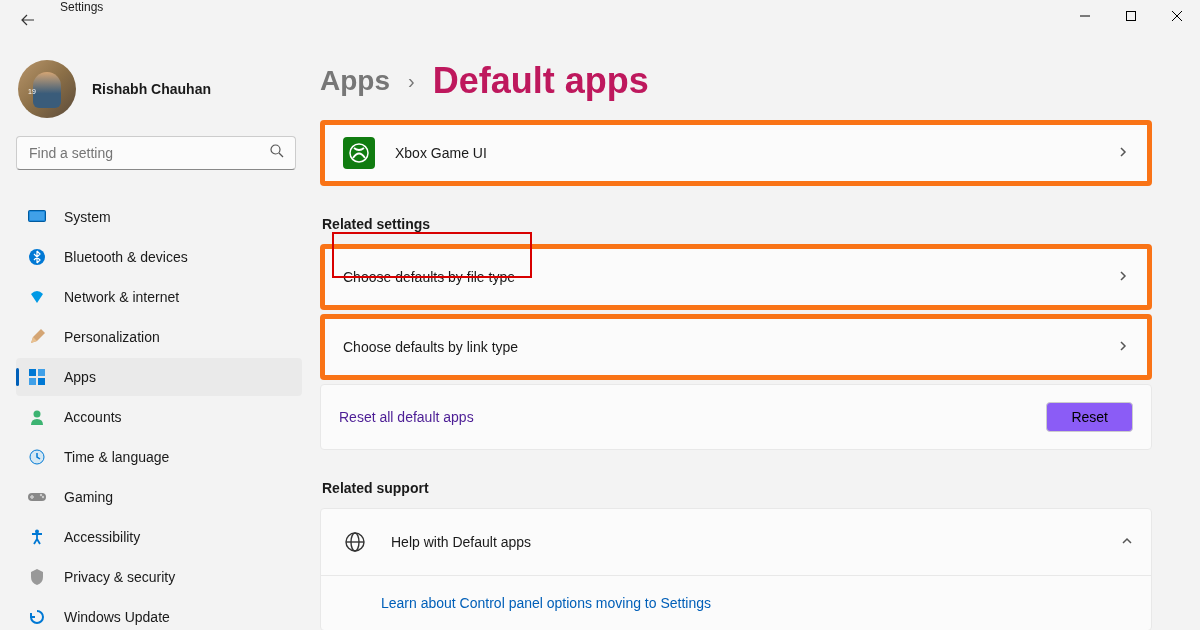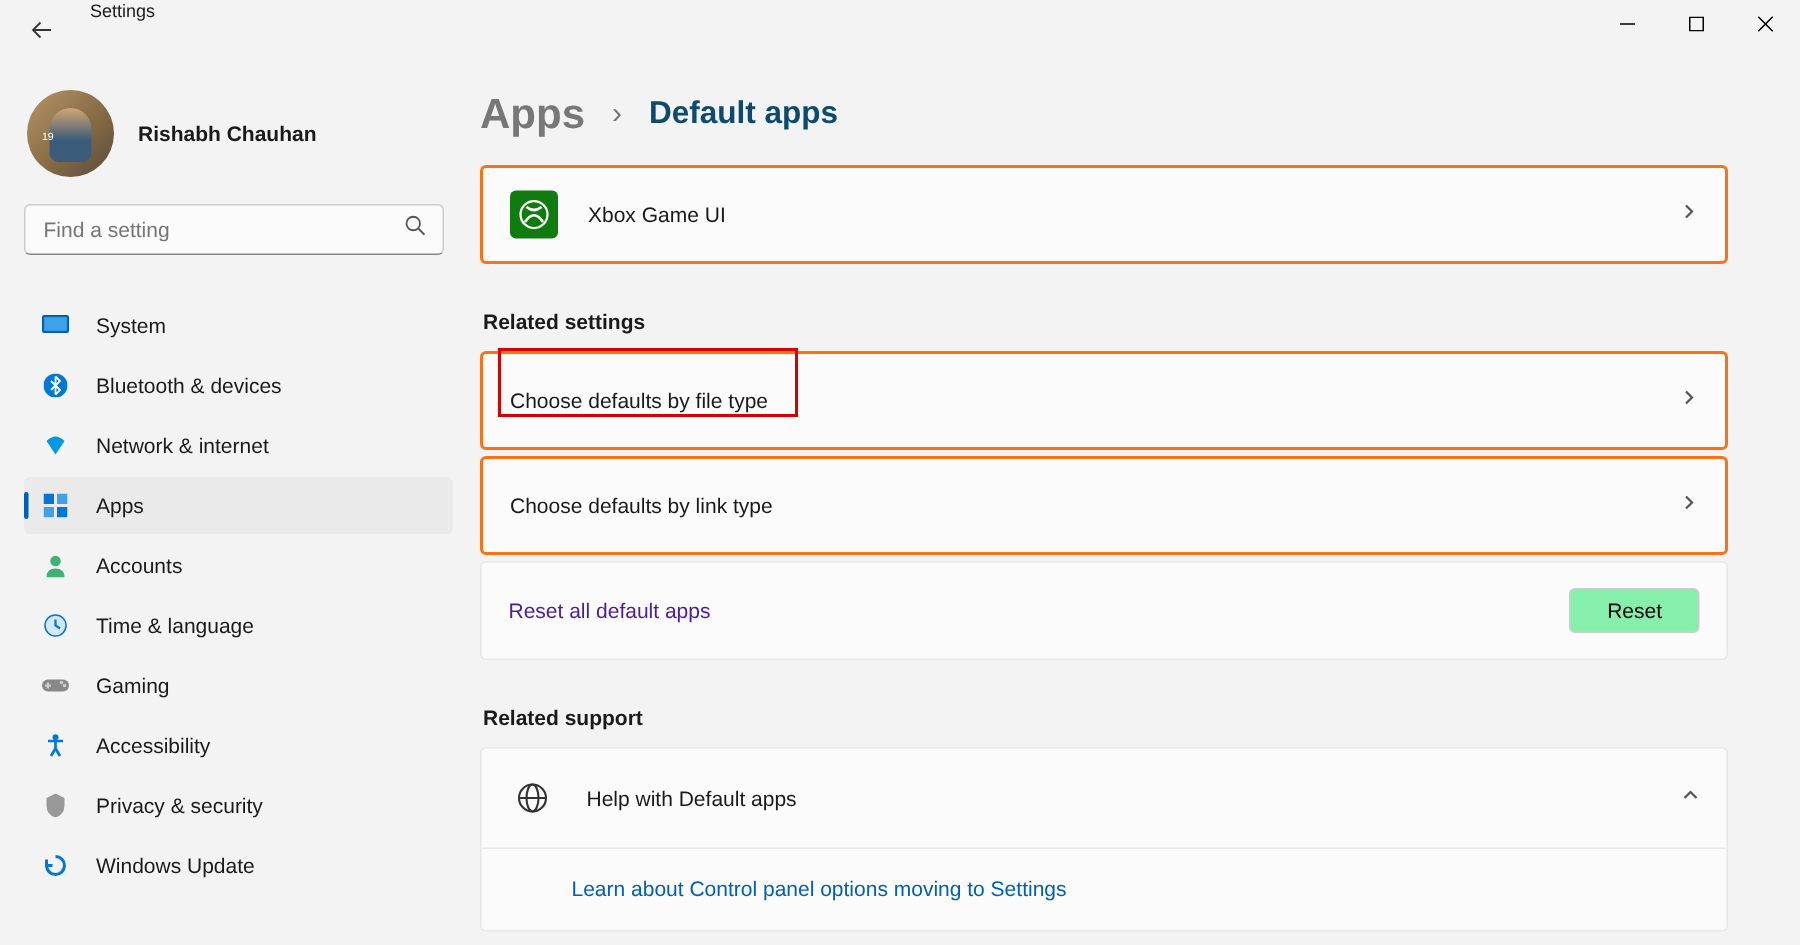--- a/index.html
+++ b/index.html
@@ -26,36 +26,36 @@
     .nav { display: flex; flex-direction: column; gap: 2px; }
     .nav-item { display: flex; align-items: center; gap: 18px; height: 38px; padding: 0 12px; border-radius: 4px; cursor: pointer; font-size: 14px; color: #1a1a1a; position: relative; }
     .nav-item.active { background: #eaeaea; }
     .nav-item.active::before { content: ''; position: absolute; left: 0; top: 10px; bottom: 10px; width: 3px; background: #005fb8; border-radius: 2px; }
     .nav-icon { width: 18px; height: 18px; display: flex; align-items: center; justify-content: center; }
     
     .main { flex: 1; padding: 0 48px 0 10px; overflow-y: auto; }
     .breadcrumb { display: flex; align-items: center; gap: 18px; margin-bottom: 18px; margin-top: 12px; }
     .bc-parent { font-size: 28px; font-weight: 600; color: #777; }
     .bc-sep { font-size: 20px; color: #777; }
-    .bc-current { font-size: 21px; font-weight: 600; color: #0c4a6e; }
-    
-    .card { background: #fbfbfb; border: 2px solid #f97316; border-radius: 4px; display: flex; align-items: center; padding: 0 18px; height: 66px; margin-bottom: 4px; cursor: pointer; }
+    .bc-current { font-size: 36px; font-weight: 600; color: #be185d; }
+    
+    .card { background: #fbfbfb; border: 5px solid #f97316; border-radius: 4px; display: flex; align-items: center; padding: 0 18px; height: 66px; margin-bottom: 4px; cursor: pointer; }
     .card-icon { width: 32px; height: 32px; margin-right: 20px; display: flex; align-items: center; justify-content: center; }
     .card-label { flex: 1; font-size: 14px; color: #1a1a1a; }
     .card-chevron { color: #555; }
     
     .xbox-icon { width: 32px; height: 32px; background: #107c10; border-radius: 4px; display: flex; align-items: center; justify-content: center; }
     
     .section-title { font-size: 14px; font-weight: 600; color: #1a1a1a; margin: 30px 0 12px 2px; }
     
     .red-box { position: absolute; border: 2px solid #d80000; left: 332px; top: 232px; width: 200px; height: 46px; pointer-events: none; }
     
     .reset-row { background: #fbfbfb; border: 1px solid #e8e8e8; border-radius: 4px; display: flex; align-items: center; padding: 0 18px; height: 66px; margin-bottom: 4px; }
     .reset-label { flex: 1; font-size: 14px; color: #4c1d95; }
-    .reset-btn { padding: 6px 24px; border: 1px solid #ccc; border-radius: 4px; background: #86efac; font-size: 14px; cursor: pointer; }
+    .reset-btn { padding: 6px 24px; border: 1px solid #ccc; border-radius: 4px; background: #8b5cf6; font-size: 14px; cursor: pointer; }
     
     .support-card { background: #fbfbfb; border: 1px solid #e8e8e8; border-radius: 4px; }
     .support-header { display: flex; align-items: center; padding: 0 18px; height: 66px; cursor: pointer; }
     .support-header .card-icon { margin-right: 20px; }
     .support-body { padding: 18px 60px; border-top: 1px solid #e8e8e8; }
     .support-link { color: #005fb8; font-size: 14px; cursor: pointer; }
   </style>
 </head>
 <body>
 
@@ -122,20 +122,29 @@
         <span>Bluetooth &amp; devices</span>
       </div>
       <div class="nav-item">
         <span class="nav-icon">
             <svg width="16" height="14" viewBox="0 0 16 14">
               <path d="M8 13 L14 4 Q11 1 8 1 Q5 1 2 4 Z" fill="#0099e5"></path>
             </svg>
           </span>
         <span>Network &amp; internet</span>
       </div>
+      <div class="nav-item">
+        <span class="nav-icon">
+            <svg width="16" height="16" viewBox="0 0 16 16">
+              <path d="M2 14 L4 8 L12 0 L16 4 L8 12 Z" fill="#d4a574"></path>
+              <path d="M2 14 L4 8 L8 12 Z" fill="#e8c090"></path>
+            </svg>
+          </span>
+        <span>Personalization</span>
+      </div>
       <div class="nav-item active">
         <span class="nav-icon">
             <svg width="16" height="16" viewBox="0 0 16 16">
               <rect x="0" y="0" width="7" height="7" fill="#0078d4"></rect>
               <rect x="9" y="0" width="7" height="7" fill="#40a0e8"></rect>
               <rect x="0" y="9" width="7" height="7" fill="#40a0e8"></rect>
               <rect x="9" y="9" width="7" height="7" fill="#0078d4"></rect>
             </svg>
           </span>
         <span>Apps</span>

